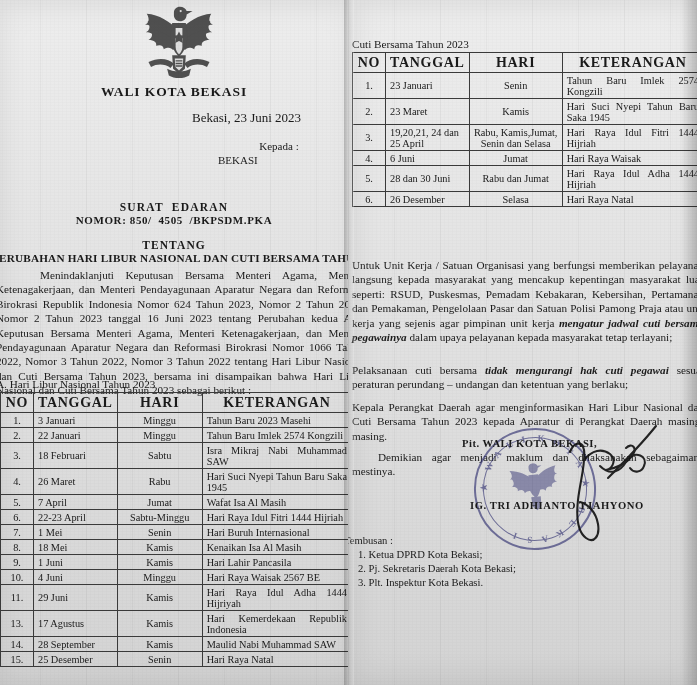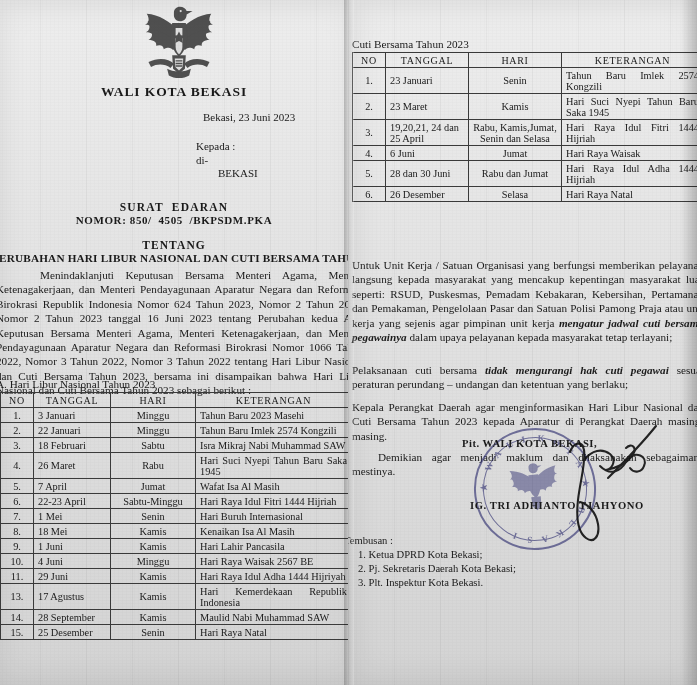--- a/index.html
+++ b/index.html
@@ -44,23 +44,23 @@
 
   .emblem{
     position:absolute;left:142px;top:6px;width:86px;height:78px;
   }
   .emblem svg{display:block;width:100%;height:100%;opacity:.82;}
 
   .kop{
     left:0;width:360px;top:84px;font-weight:bold;font-size:13.5px;
     letter-spacing:.9px;text-align:center;
   }
-  .datebox{position:absolute;left:209px;top:110px;width:160px;font-size:11px;line-height:15px;}
+  .datebox{position:absolute;left:198px;top:110px;width:160px;font-size:13px;line-height:15px;}
   .addr{position:absolute;left:178px;top:140px;width:190px;font-size:11px;line-height:13.5px;}
-  .addr .ind{padding-left:24px;}
+  .addr .ind{padding-left:24px;text-align:center;}
   .addr .yth{margin-left:-16px;}
   .addr .bks{padding-left:46px;}
 
   .se-title{left:0;width:360px;top:201px;text-align:center;font-weight:bold;font-size:11.5px;letter-spacing:1.2px;}
   .se-nomor{left:0;width:360px;top:214px;text-align:center;font-weight:bold;font-size:11px;letter-spacing:.6px;}
   .se-tentang{left:0;width:360px;top:239px;text-align:center;font-weight:bold;font-size:11.5px;letter-spacing:1.1px;}
   .se-perihal{left:-2px;width:364px;top:252px;text-align:center;font-weight:bold;font-size:11.2px;letter-spacing:.2px;}
 
   .body1{
     position:absolute;left:2px;top:268px;width:368px;
@@ -72,21 +72,21 @@
   table.tbl{
     position:absolute;border-collapse:collapse;
     font-size:10.3px;
   }
   table.tbl td,table.tbl th{
     border:1px solid #3a3a3a;
     padding:1.5px 4px;
     vertical-align:middle;
     font-weight:normal;
   }
-  table.tbl th{text-align:center;letter-spacing:.7px;font-size:10px;}
+  table.tbl th{text-align:center;letter-spacing:.7px;font-size:14px;font-weight:bold;}
   td.no{text-align:center;width:24px;}
   td.tg{width:68px;}
   td.hr{text-align:center;width:76px;}
   td.ket{text-align:justify;text-justify:inter-word;}
 
   .tbl-left{left:6px;top:392px;width:352px;}
   .sec-b{position:absolute;left:352px;top:38px;font-size:11.2px;}
   .tbl-right{left:352px;top:52px;width:352px;}
   .tbl-right td.tg{width:74px;}
   .tbl-right td.hr{width:84px;}
@@ -166,21 +166,20 @@
           </g>
         </svg>
       </div>
 
       <div class="t kop">WALI KOTA BEKASI</div>
 
       <div class="datebox">Bekasi,  23 Juni  2023</div>
 
       <div class="addr">
         <div class="ind">Kepada :</div>
-        <div class="ind">di-</div>
         <div class="bks">BEKASI</div>
       </div>
 
       <div class="t se-title">SURAT  EDARAN</div>
       <div class="t se-nomor">NOMOR: 850/  4505  /BKPSDM.PKA</div>
       <div class="t se-tentang">TENTANG</div>
       <div class="t se-perihal">PERUBAHAN HARI LIBUR NASIONAL DAN CUTI BERSAMA TAHUN 2023</div>
 
       <div class="body1">Menindaklanjuti Keputusan Bersama Menteri Agama, Menteri Ketenagakerjaan, dan Menteri Pendayagunaan Aparatur Negara dan Reformasi Birokrasi Republik Indonesia Nomor 624  Tahun 2023, Nomor 2  Tahun 2023, Nomor  2  Tahun 2023 tanggal  16 Juni 2023 tentang Perubahan kedua Atas Keputusan Bersama Menteri Agama, Menteri Ketenagakerjaan, dan Menteri Pendayagunaan Aparatur Negara dan Reformasi Birokrasi Nomor 1066 Tahun 2022, Nomor 3 Tahun 2022, Nomor 3 Tahun 2022 tentang Hari Libur Nasional dan Cuti Bersama Tahun 2023, bersama ini disampaikan bahwa Hari Libur Nasional dan Cuti Bersama Tahun 2023 sebagai berikut :</div>
 

